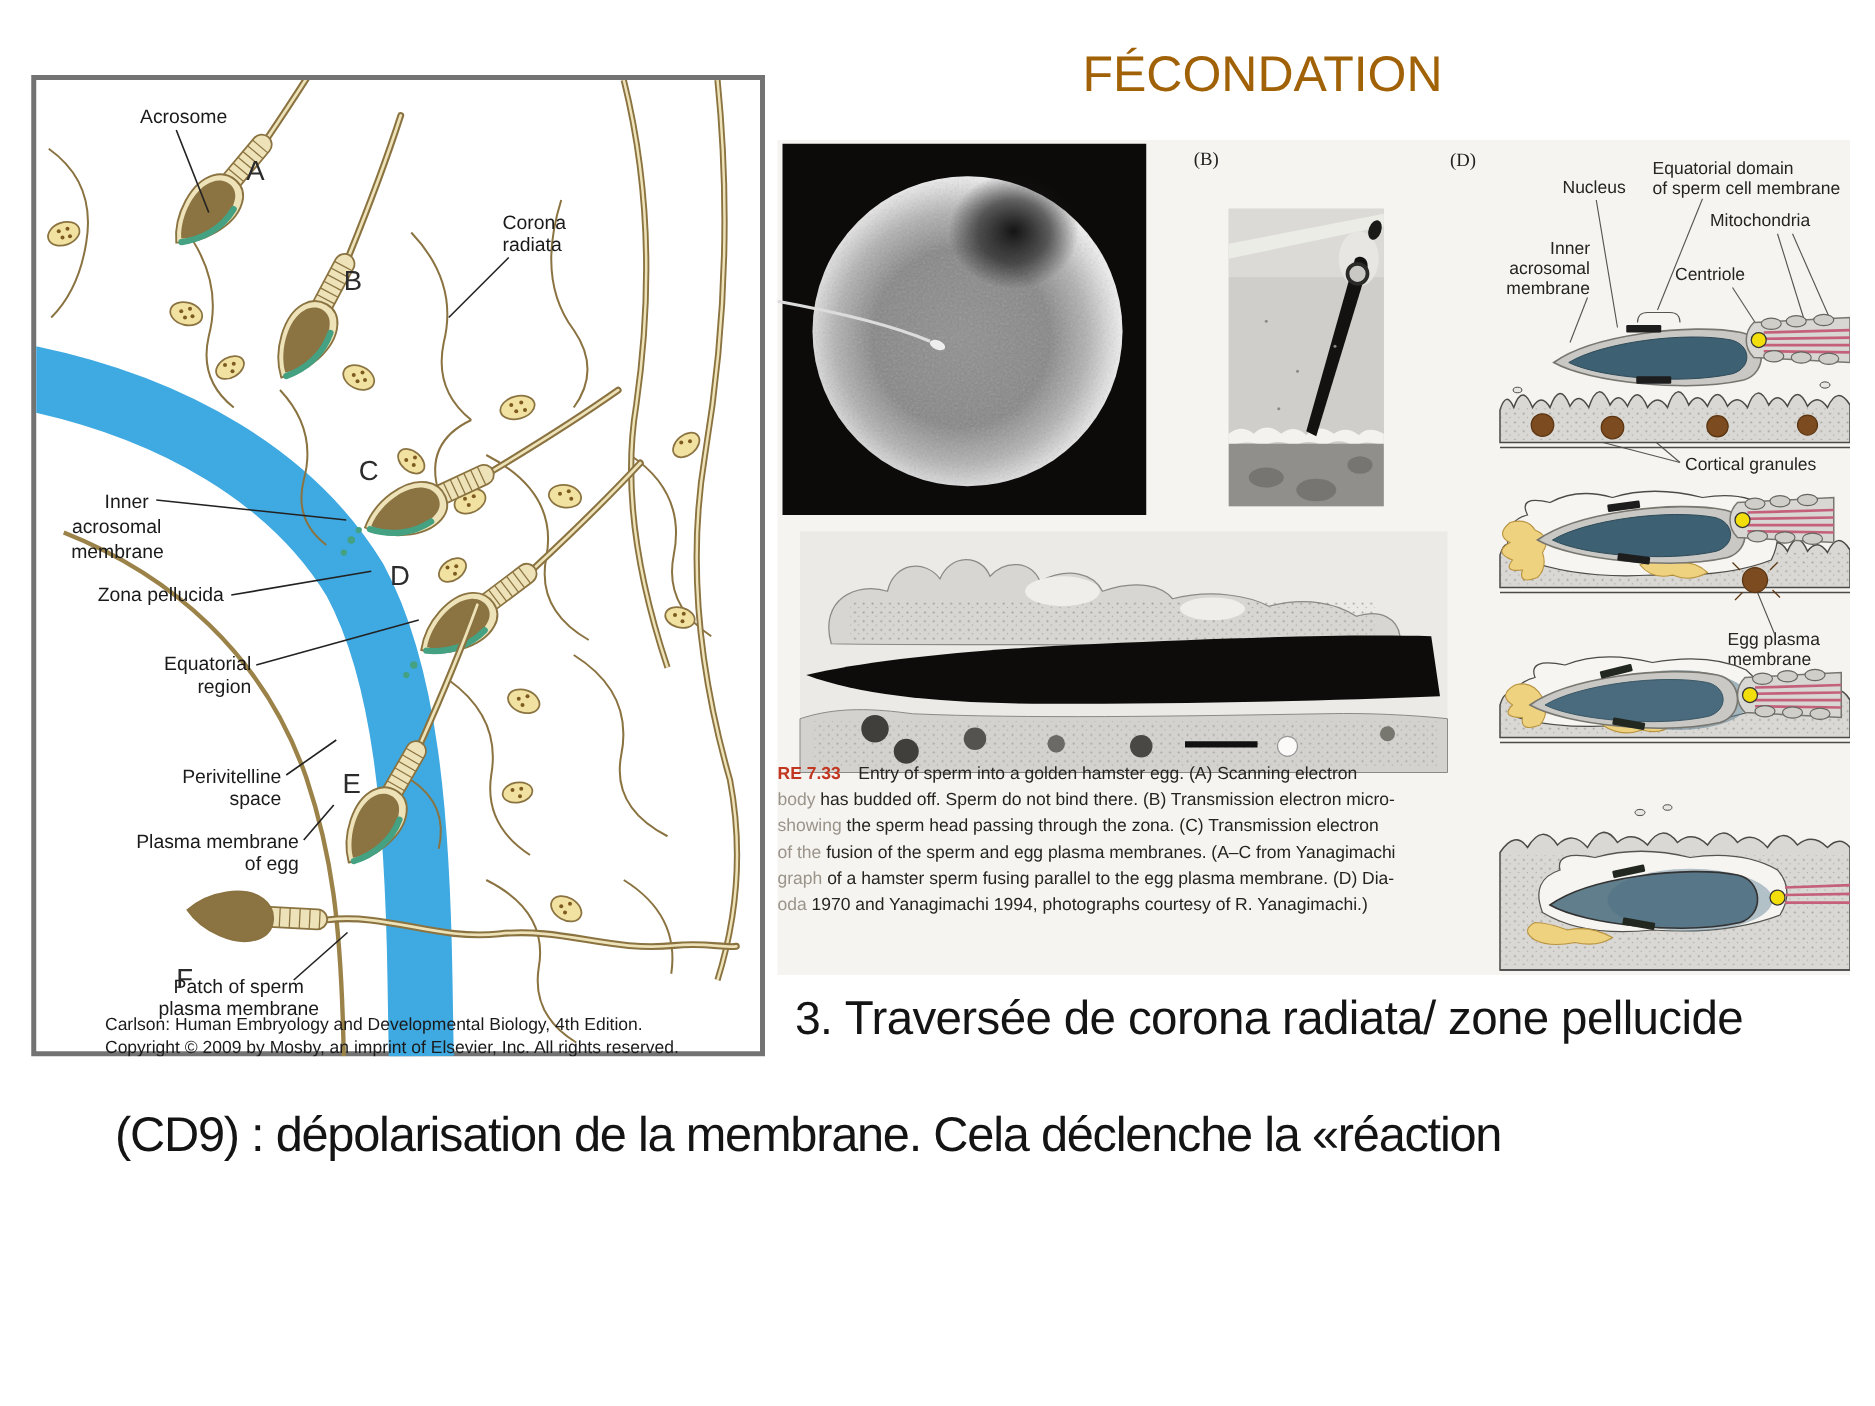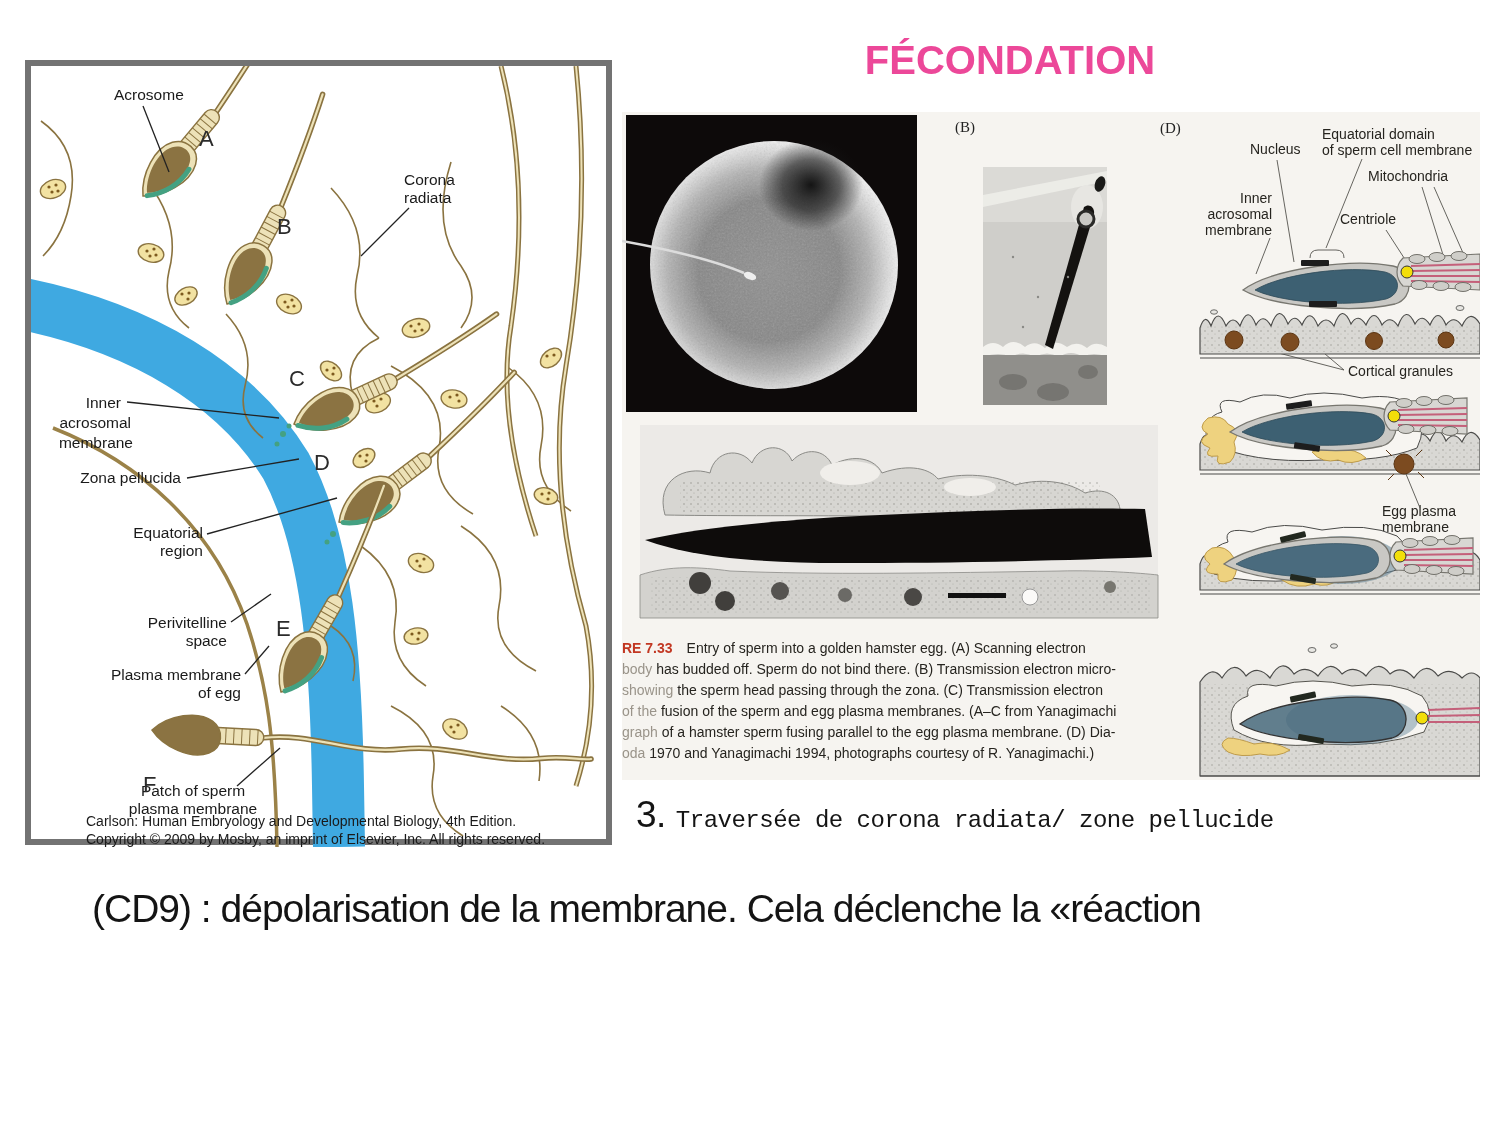--- a/index.html
+++ b/index.html
@@ -1,38 +1,38 @@
 <!DOCTYPE html>
 <html><head>
 <meta charset="utf-8">
 <style>
   * { margin:0; padding:0; box-sizing:border-box; }
   html,body { width:1500px; height:1125px; background:#ffffff; font-family:"Liberation Sans", sans-serif; position:relative; overflow:hidden; }
   .abs { position:absolute; }
 
   
   #slide-title { left:760px; top:38px; width:500px; text-align:center;
-    font-size:40px; font-weight:bold; color:#ec4899; letter-spacing:0px; }
-
-  
-  #carlson-box { left:25px; top:60px; width:587px; height:785px; border:6px solid #737373; background:#ffffff; }
+    font-size:40px; font-weight:normal; color:#a16207; letter-spacing:0px; }
+
+  
+  #carlson-box { left:25px; top:60px; width:587px; height:785px; border:4px solid #737373; background:#ffffff; }
 
   
   #gilbert-box { left:622px; top:112px; width:858px; height:668px; background:#f6f4f0; }
 
   
-  #fig-caption { left:0px; top:526px; width:548px; font-size:14px; line-height:21px; color:#26241f; }
+  #fig-caption { left:0px; top:496px; width:548px; font-size:14px; line-height:21px; color:#26241f; }
   #fig-caption .cap-line { white-space:nowrap; }
   .fig-num { color:#c23722; font-weight:bold; margin-right:14px; }
   .cap-lead { color:#9a948a; }
 
   
   #item3 { left:636px; top:794px; display:flex; align-items:baseline; color:#141414; letter-spacing:-0.5px; }
   #item3 .num { font-size:37px; margin-right:10px; }
-  #item3 .txt { font-size:24px;font-family:Liberation Mono, monospace; }
+  #item3 .txt { font-size:38px; }
 
   
   #item4 { left:92px; top:868px; width:1400px; font-size:39px; line-height:81px;
     color:#141414; letter-spacing:-1px; }
 
   svg text { font-family:"Liberation Sans", sans-serif; }
   text.serif { font-family:"Liberation Serif", serif; }
 </style>
 </head>
 <body>

